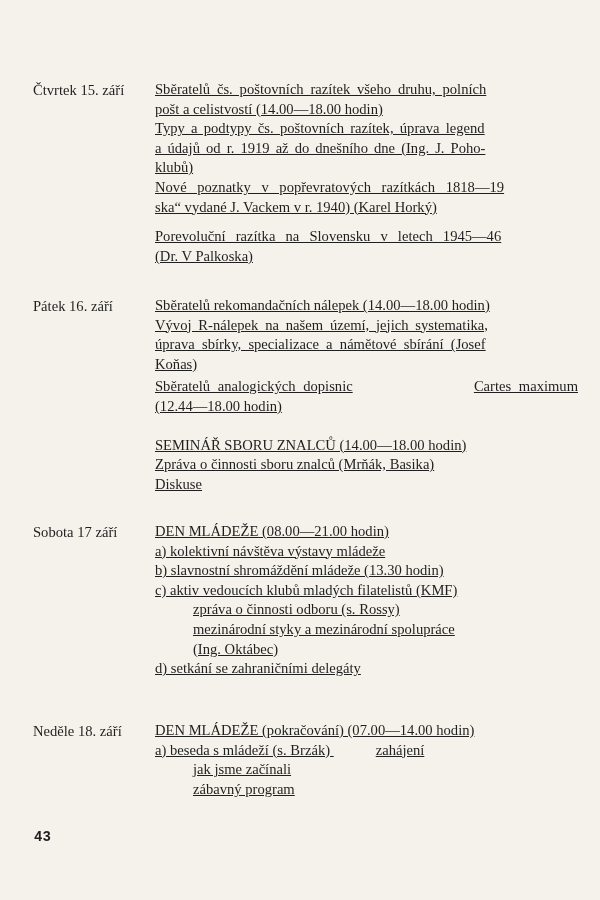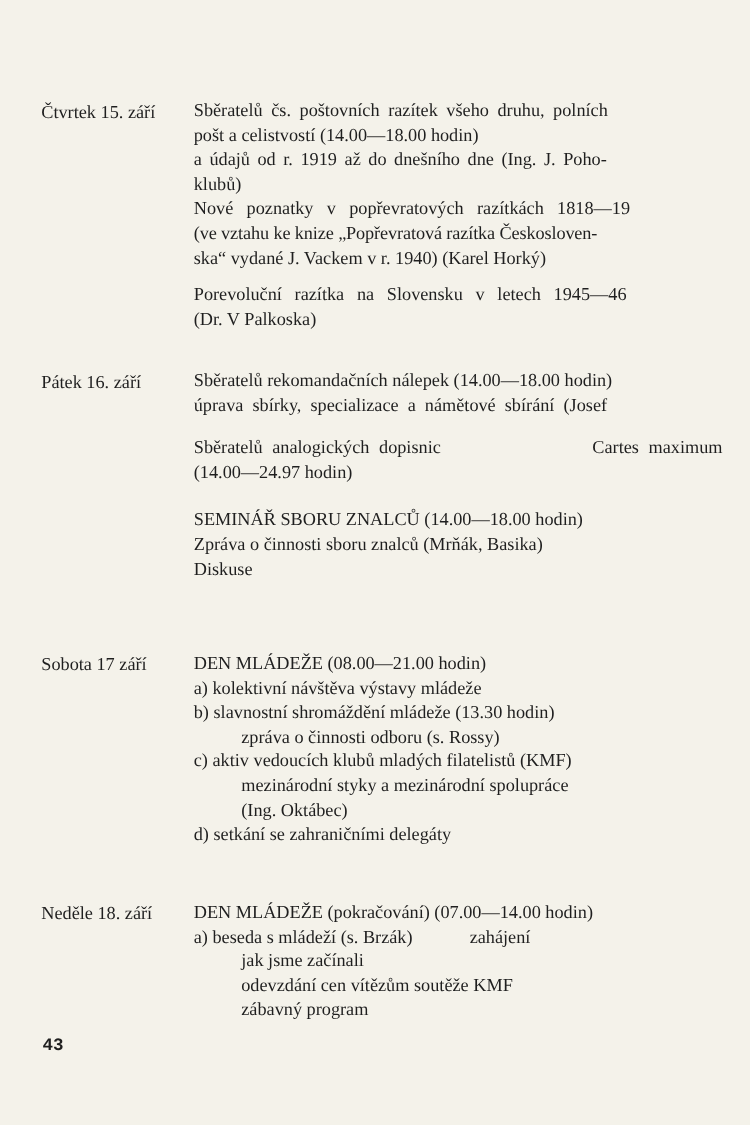--- a/index.html
+++ b/index.html
@@ -12,87 +12,88 @@
     position: relative;
     overflow: hidden;
   }
   .page { position: absolute; left: 0; top: 0; width: 503px; height: 900px; }
   .section { position: absolute; left: 33px; width: 545px; }
   .day-label {
     position: absolute; left: 0; top: 0;
     width: 120px; white-space: nowrap;
     line-height: 20px;
   }
-  .content { position: absolute; left: 122px; width: 423px; }
+  .content { position: absolute; left: 122px; width: 423px; text-decoration: underline; }
   .line { line-height: 19.6px; white-space: nowrap; }
   .ind1 { padding-left: 38px; }
   .spread { display: flex; justify-content: space-between; }
   .page-number {
     position: absolute; left: 34px; top: 827px;
     font-size: 14px; font-weight: bold; line-height: 20px; font-family: Liberation Mono, monospace;
   }
 </style>
 </head>
 <body>
 
 <div class="page">
 
   <div class="section" style="top:80px;">
     <div class="day-label">Čtvrtek 15. září</div>
     <div class="content">
       <div class="line" style="word-spacing:3.2px;">Sběratelů čs. poštovních razítek všeho druhu, polních</div>
       <div class="line">pošt a celistvostí (14.00—18.00 hodin)</div>
+      <div class="line" style="word-spacing:2.6px;">Typy a podtypy čs. poštovních razítek, úprava legend</div>
       <div class="line" style="word-spacing:2.4px;">a údajů od r. 1919 až do dnešního dne (Ing. J. Poho-</div>
       <div class="line">klubů)</div>
       <div class="line" style="word-spacing:7px;">Nové poznatky v popřevratových razítkách 1818—19</div>
-      <div class="line" style="letter-spacing:-0.1px;">(ve vztahu ke knize „Popřevratová razítka Českosloven-</div>
       <div class="line">ska“ vydané J. Vackem v r. 1940) (Karel Horký)</div>
       <div class="line" style="word-spacing:6.5px;margin-top:10px;">Porevoluční razítka na Slovensku v letech 1945—46</div>
       <div class="line">(Dr. V Palkoska)</div>
     </div>
   </div>
 
   <div class="section" style="top:296px;">
     <div class="day-label">Pátek 16. září</div>
     <div class="content">
       <div class="line">Sběratelů rekomandačních nálepek (14.00—18.00 hodin)</div>
+      <div class="line" style="word-spacing:3.2px;">Vývoj R-nálepek na našem území, jejich systematika,</div>
       <div class="line" style="word-spacing:3.6px;">úprava sbírky, specializace a námětové sbírání (Josef</div>
-      <div class="line spread" style="margin-top:14px;">
+      <div class="line">Koňas)</div>
+      <div class="line spread" style="margin-top:3px;">
         <span style="word-spacing:4px;">Sběratelů analogických dopisnic</span>
         <span style="word-spacing:4px;">Cartes maximum</span>
       </div>
-      <div class="line">(14.00—24.97 hodin)</div>
+      <div class="line">(12.44—18.00 hodin)</div>
       <div class="line" style="margin-top:19px;">SEMINÁŘ SBORU ZNALCŮ (14.00—18.00 hodin)</div>
       <div class="line">Zpráva o činnosti sboru znalců (Mrňák, Basika)</div>
       <div class="line">Diskuse</div>
     </div>
   </div>
 
   <div class="section" style="top:522px;">
     <div class="day-label">Sobota 17 září</div>
     <div class="content">
       <div class="line">DEN MLÁDEŽE (08.00—21.00 hodin)</div>
       <div class="line">a) kolektivní návštěva výstavy mládeže</div>
       <div class="line">b) slavnostní shromáždění mládeže (13.30 hodin)</div>
+      <div class="line">c) aktiv vedoucích klubů mladých filatelistů (KMF)</div>
       <div class="line ind1">zpráva o činnosti odboru (s. Rossy)</div>
-      <div class="line">c) aktiv vedoucích klubů mladých filatelistů (KMF)</div>
       <div class="line ind1">mezinárodní styky a mezinárodní spolupráce</div>
       <div class="line ind1">(Ing. Oktábec)</div>
       <div class="line">d) setkání se zahraničními delegáty</div>
     </div>
   </div>
 
   <div class="section" style="top:721px;">
     <div class="day-label">Neděle 18. září</div>
     <div class="content">
       <div class="line">DEN MLÁDEŽE (pokračování) (07.00—14.00 hodin)</div>
       <div class="line">
         <span>a) beseda s mládeží (s. Brzák)</span>
         <span style="margin-left:42px;">zahájení</span>
       </div>
       <div class="line ind1">jak jsme začínali</div>
-      <div class="line ind1">odevzdání cen vítězům soutěže KMF</div>
       <div class="line ind1">zábavný program</div>
     </div>
   </div>
 
   <div class="page-number">43</div>
 </div>
 
 </body></html>

